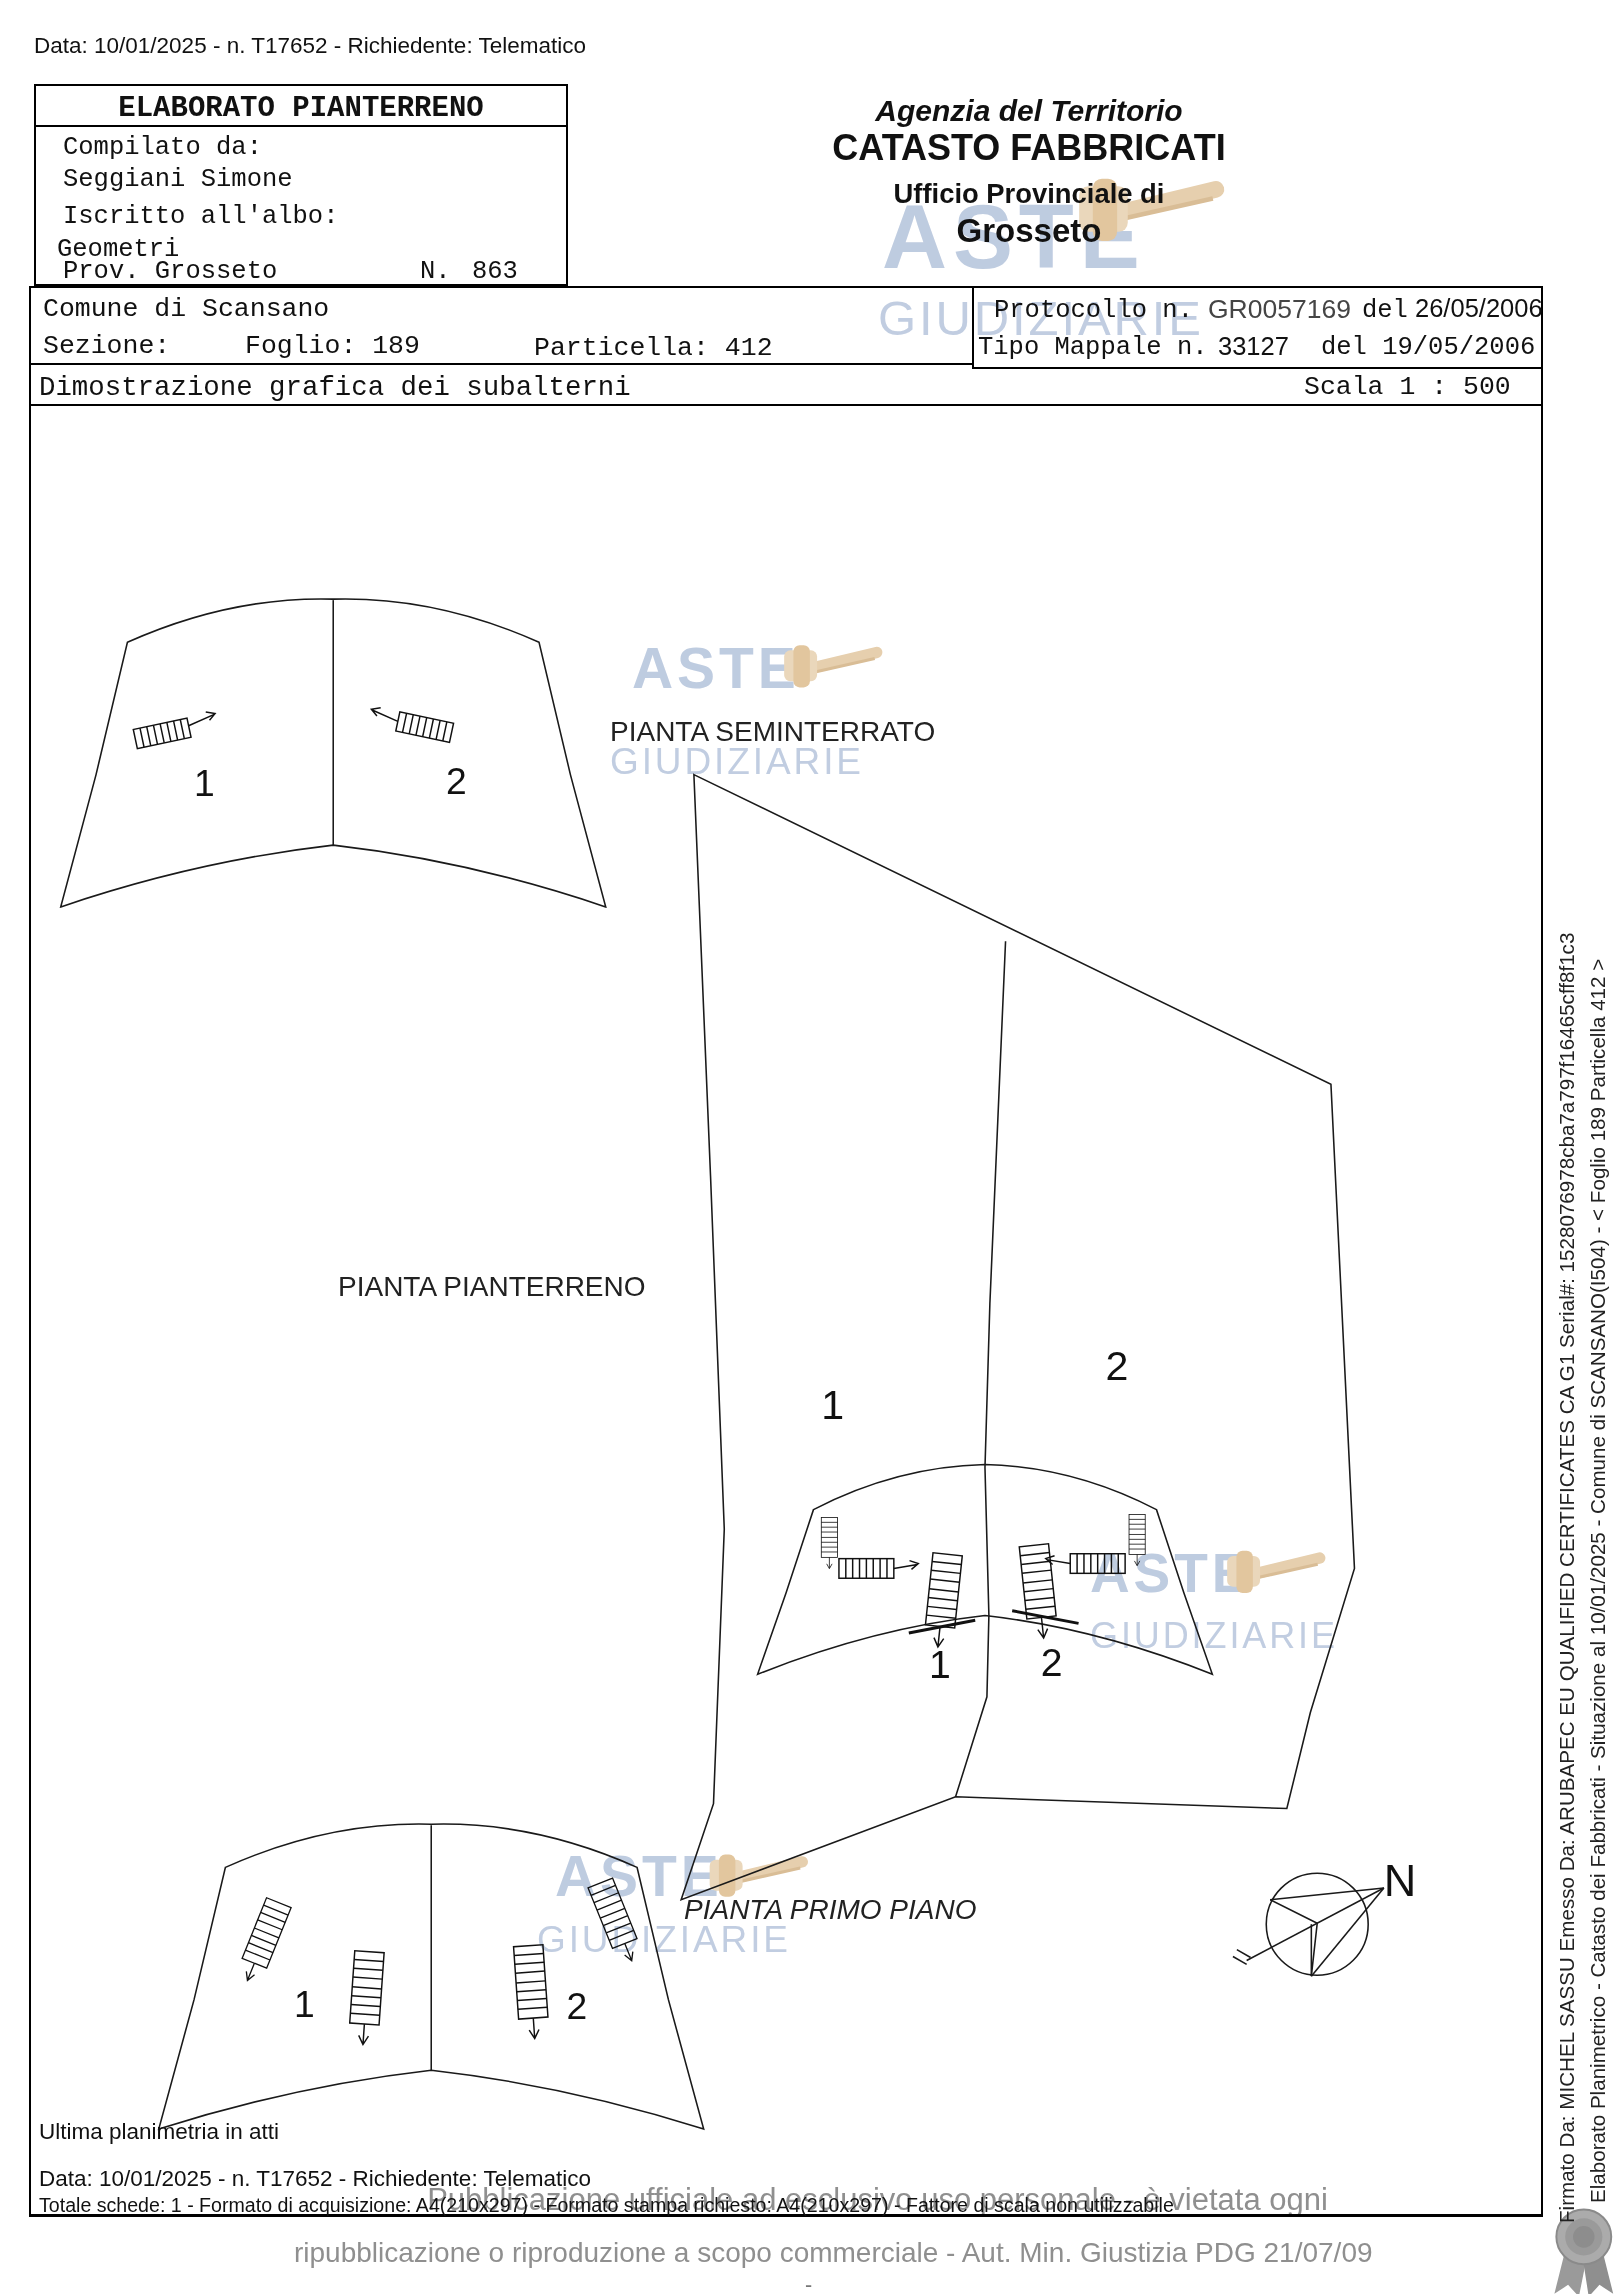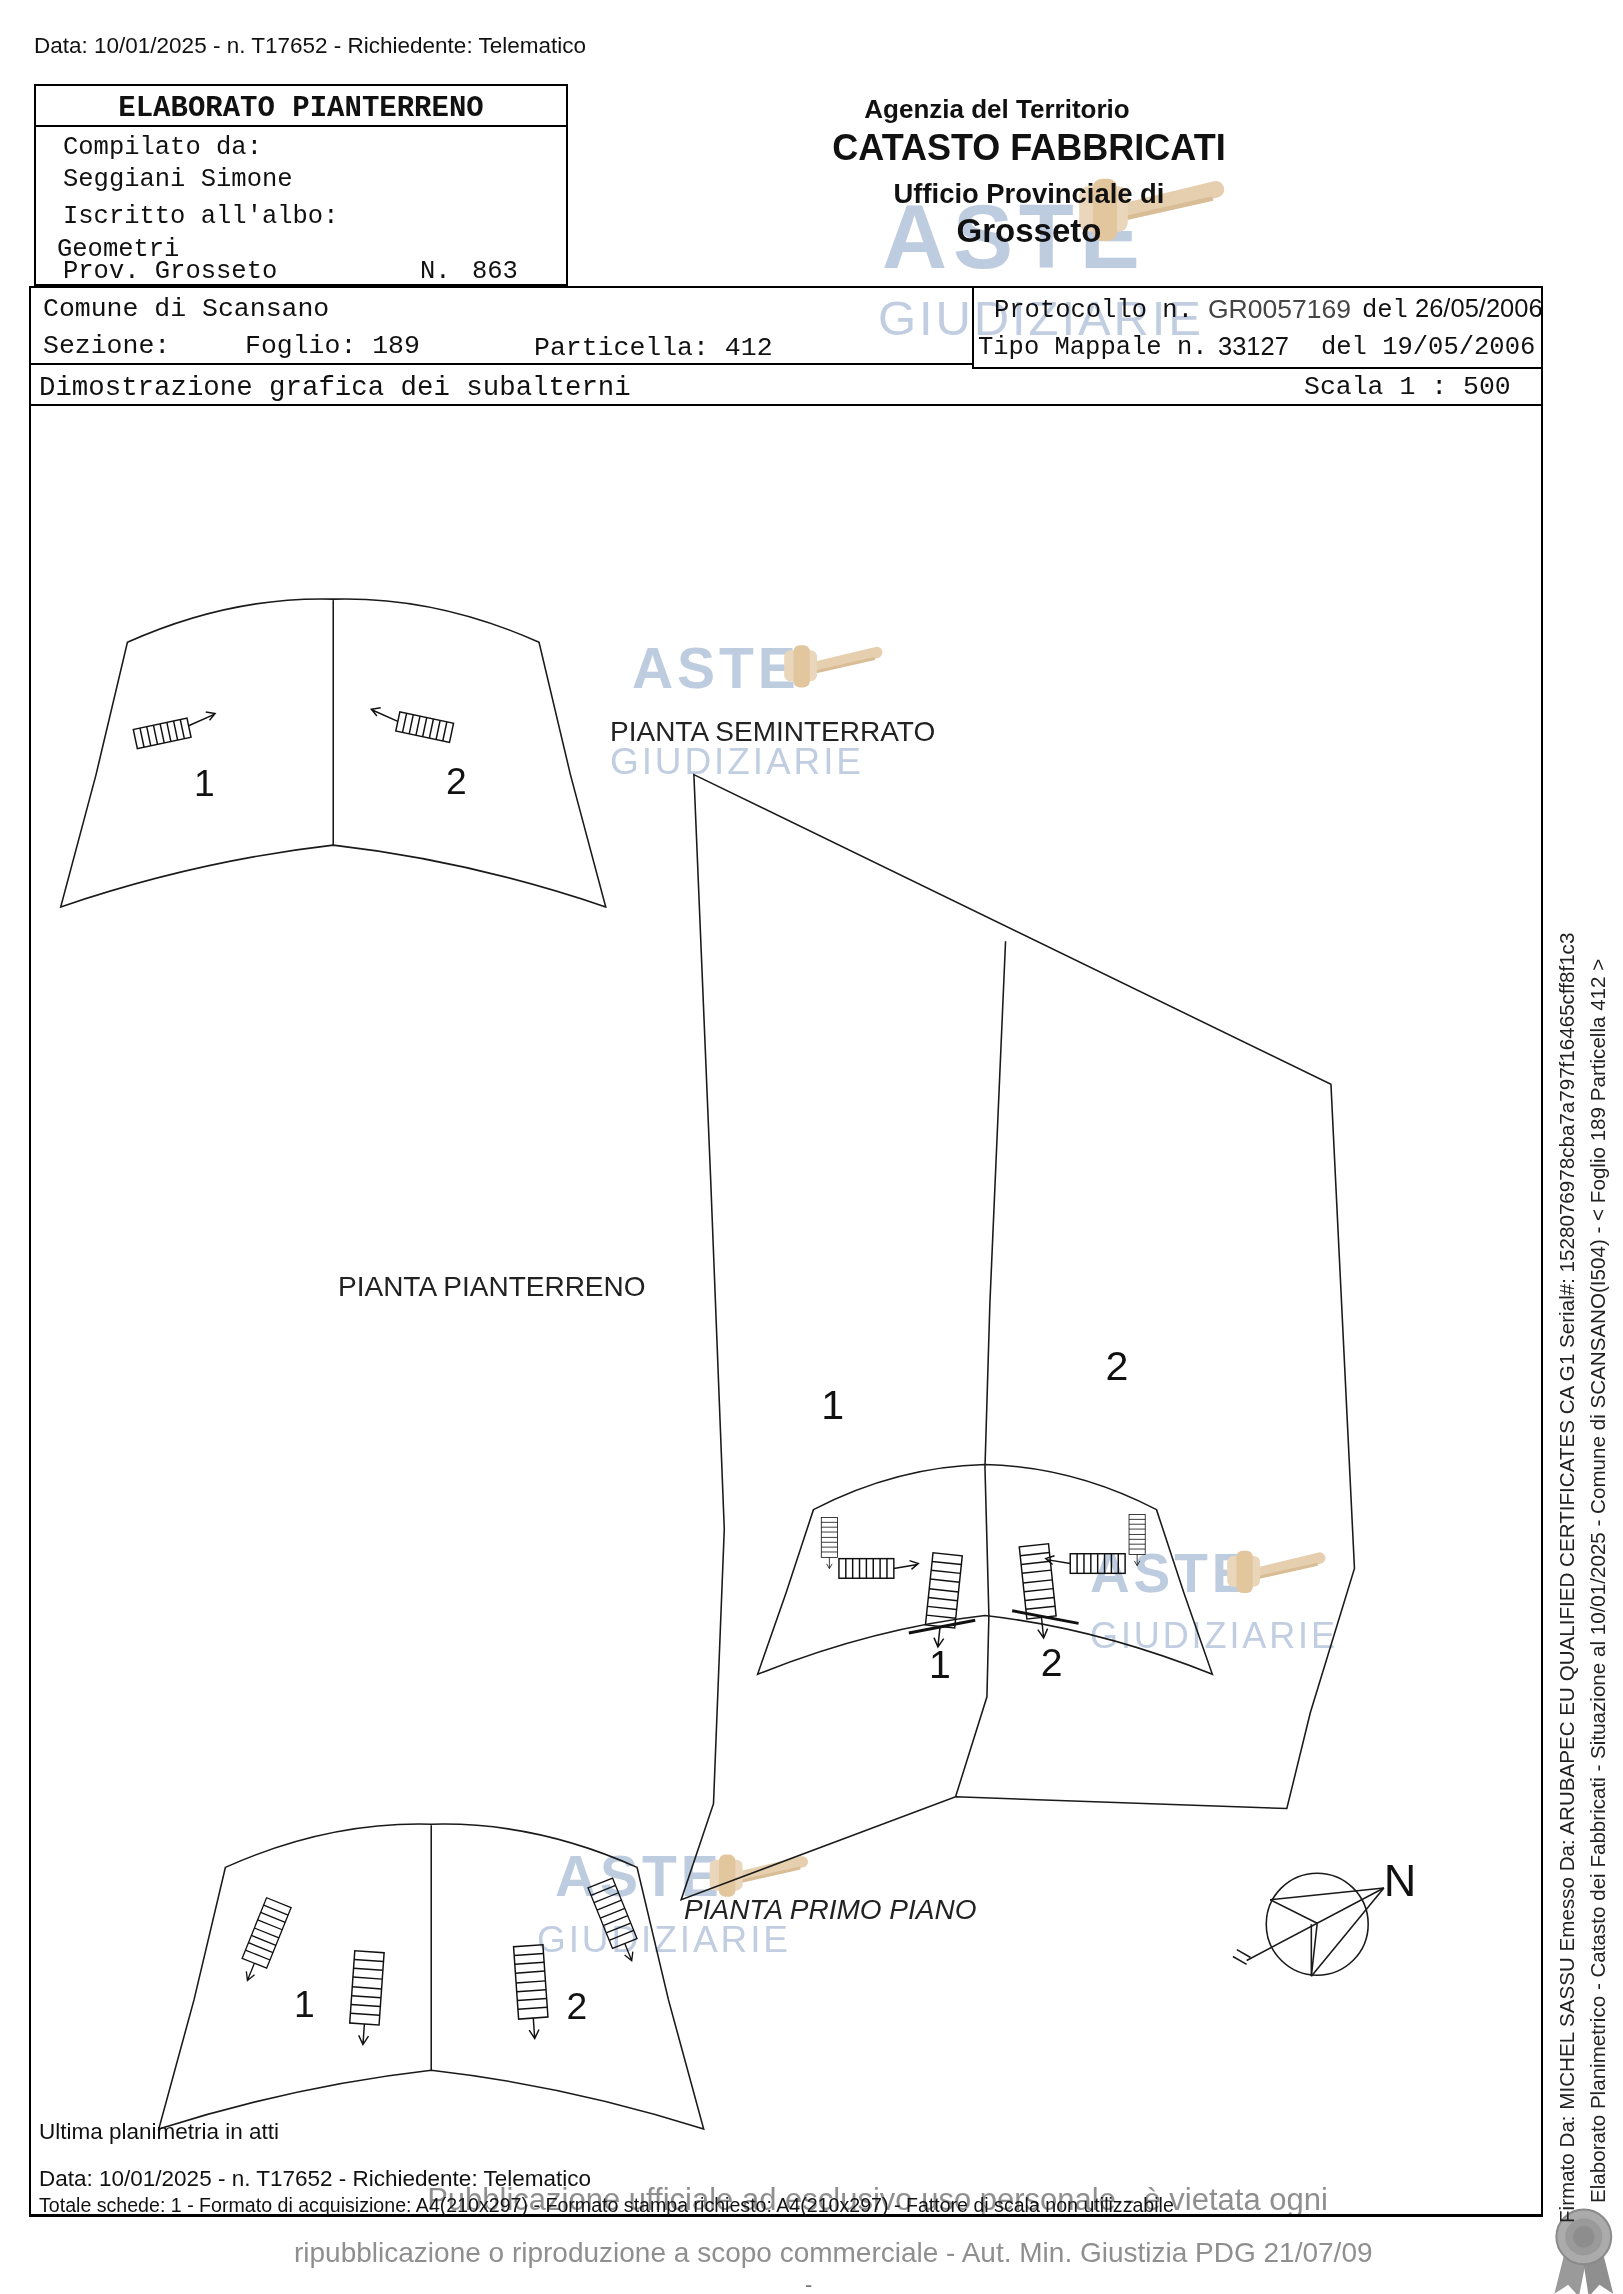--- a/index.html
+++ b/index.html
@@ -162,21 +162,21 @@
 
   <div class="txt mono b center" style="left:34px;top:92px;width:534px;font-size:29px;">ELABORATO PIANTERRENO</div>
   <div class="txt mono" style="left:63px;top:133px;font-size:25.5px;">Compilato da:</div>
   <div class="txt mono" style="left:63px;top:165px;font-size:25.5px;">Seggiani Simone</div>
   <div class="txt mono" style="left:63px;top:202px;font-size:25.5px;">Iscritto all'albo:</div>
   <div class="txt mono" style="left:57px;top:235px;font-size:25.5px;">Geometri</div>
   <div class="txt mono" style="left:63px;top:257px;font-size:25.5px;">Prov. Grosseto</div>
   <div class="txt mono" style="left:420px;top:257px;font-size:25.5px;">N.</div>
   <div class="txt mono" style="left:472px;top:257px;font-size:25.5px;">863</div>
 
-  <div class="txt sans b center" style="left:796px;top:94px;width:402px;font-size:26px;">Agenzia del Territorio</div>
+  <div class="txt sans b center" style="left:828px;top:94px;width:402px;font-size:30px;font-style:italic;">Agenzia del Territorio</div>
   <div class="txt sans b center" style="left:828px;top:127px;width:402px;font-size:36px;">CATASTO FABBRICATI</div>
   <div class="txt sans b center" style="left:828px;top:178px;width:402px;font-size:27.4px;">Ufficio Provinciale di</div>
   <div class="txt sans b center" style="left:828px;top:212px;width:402px;font-size:33px;">Grosseto</div>
 
   <div class="txt mono" style="left:43px;top:294px;font-size:26.5px;">Comune di Scansano</div>
   <div class="txt mono" style="left:43px;top:331px;font-size:26.5px;">Sezione:</div>
   <div class="txt mono" style="left:245px;top:331px;font-size:26.5px;">Foglio: 189</div>
   <div class="txt mono" style="left:534px;top:333px;font-size:26.5px;">Particella: 412</div>
 
   <div class="txt mono" style="left:994px;top:296px;font-size:25.5px;">Protocollo n.</div>

